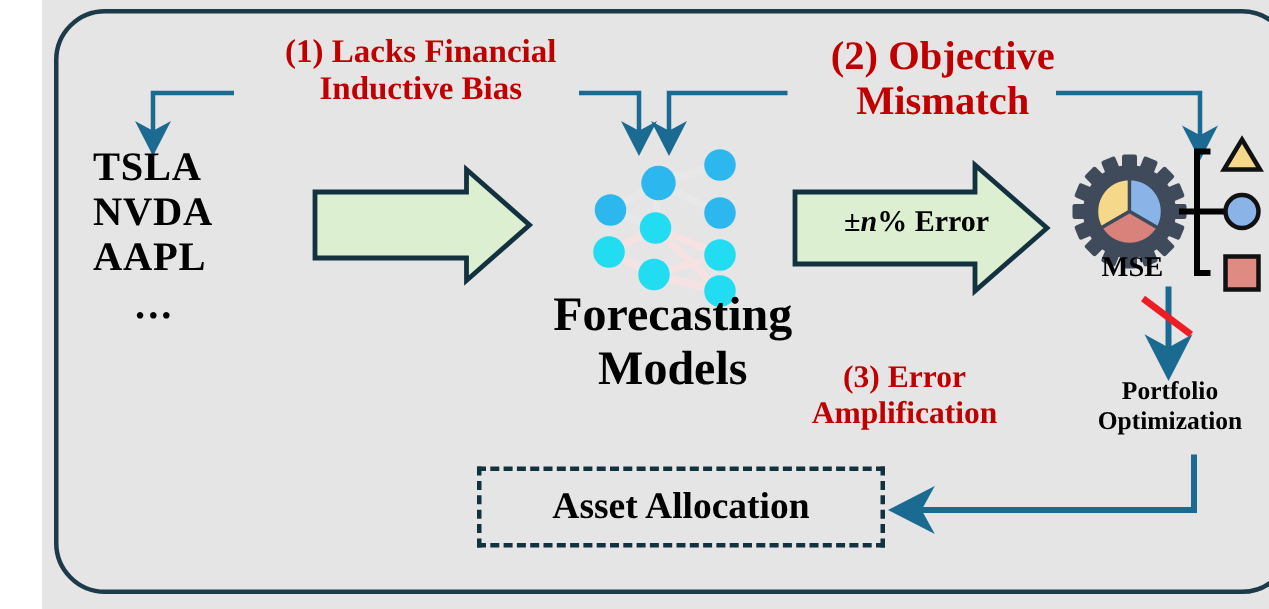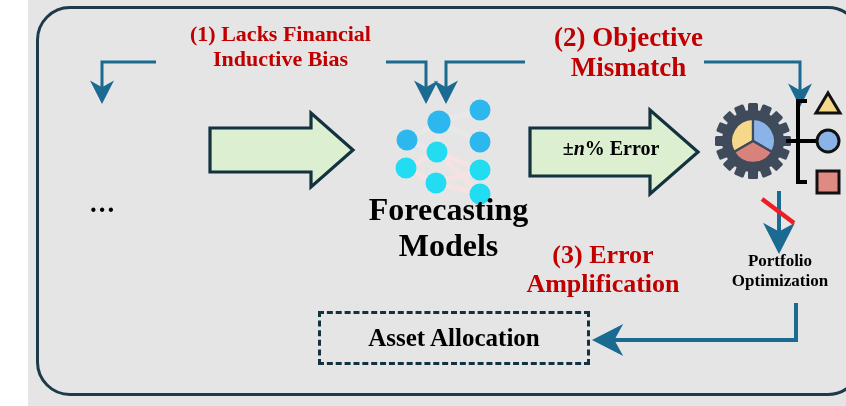--- a/index.html
+++ b/index.html
@@ -69,21 +69,21 @@
     top: 22px;
     width: 205px;
     text-align: center;
     font-size: 27px;
   }
   .ann3 {
     left: 480px;
     top: 240px;
     width: 190px;
     text-align: center;
-    font-size: 26px;
+    font-size: 21px;
   }
   .lbl-forecast {
     left: 328px;
     top: 192px;
     width: 185px;
     text-align: center;
     font-size: 32px;
   }
   .lbl-mse {
     left: 694px;
@@ -249,24 +249,28 @@
     </g>
   </svg>
 
   <div class="txt red ann1">(1) Lacks Financial
 Inductive Bias</div>
   <div class="txt red ann2">(2) Objective
 Mismatch</div>
   <div class="txt red ann3">(3) Error
 Amplification</div>
 
+  <div class="txt lbl-tickers">TSLA
+NVDA
+AAPL</div>
   <div class="txt lbl-dots">...</div>
 
   <div class="txt lbl-forecast">Forecasting
 Models</div>
+  <div class="txt lbl-mse">MSE</div>
   <div class="txt lbl-portfolio">Portfolio
 Optimization</div>
 
   <div class="txt lbl-error"><span>±</span><span class="ital">n</span><span>% Error</span></div>
 
   <div class="dashbox"></div>
   <div class="txt lbl-asset">Asset Allocation</div>
 
 </div>
 

